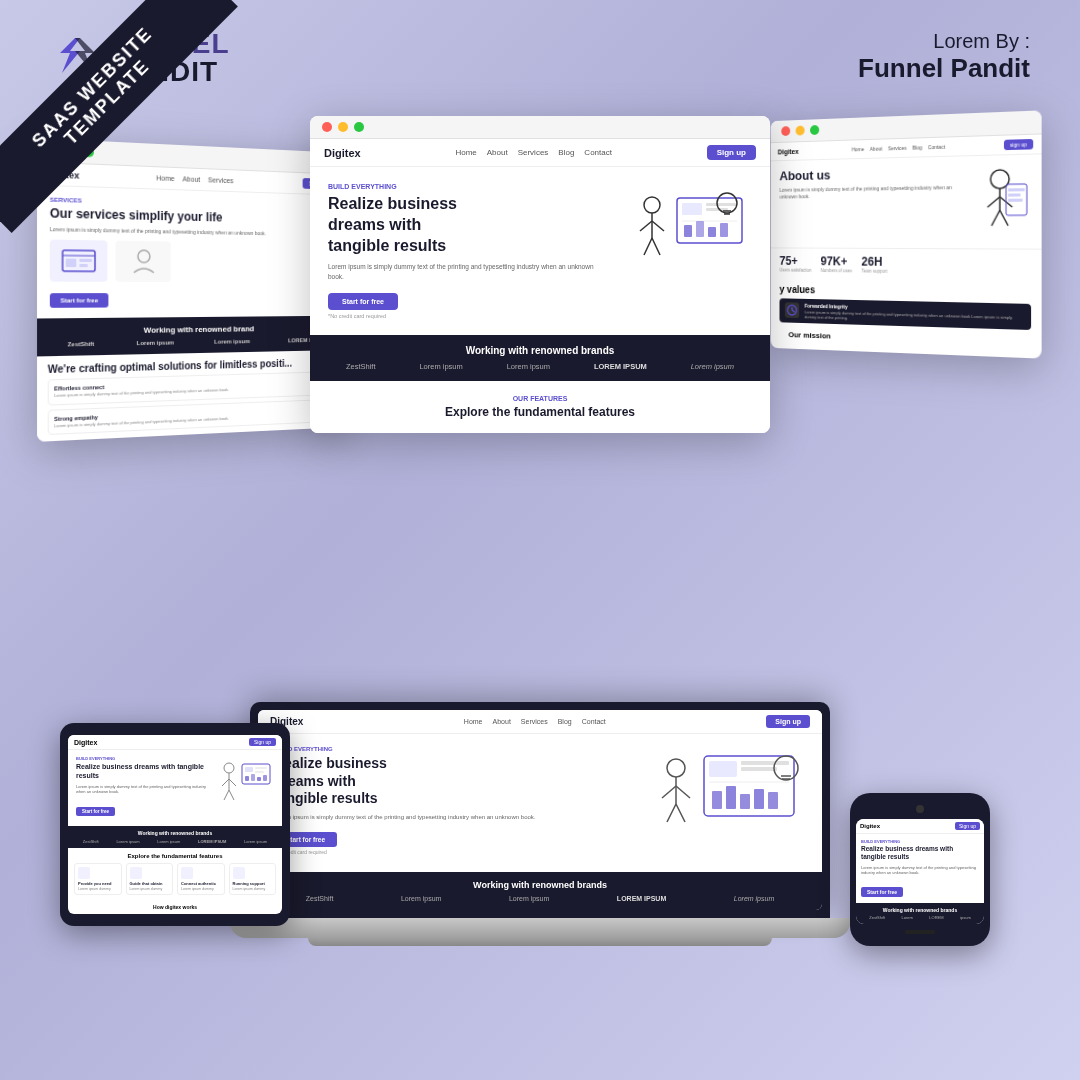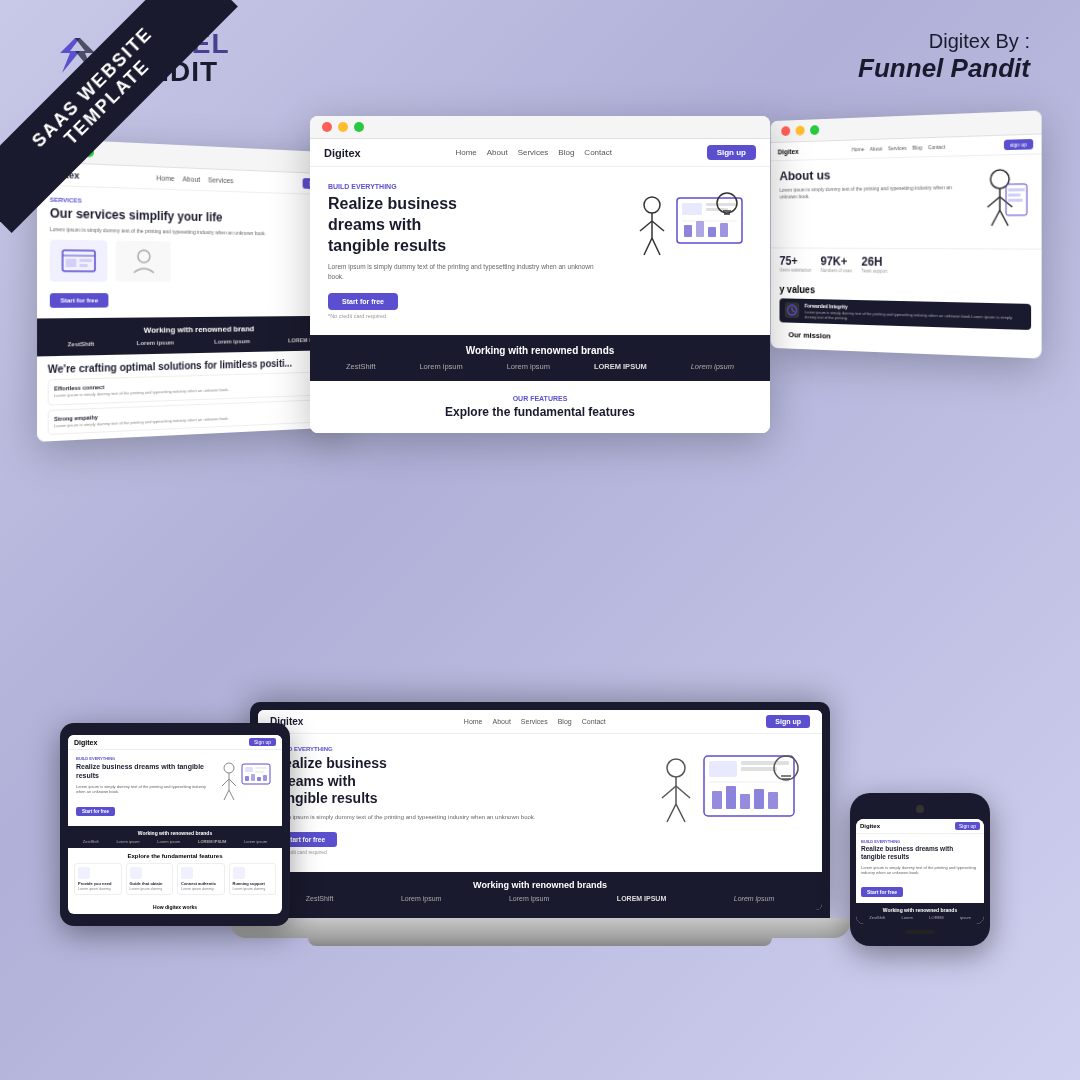--- a/index.html
+++ b/index.html
@@ -75,21 +75,20 @@
     }
 
     .design-by-label {
       font-size: 20px;
       color: #1a1a2e;
       font-weight: 400;
     }
 
     .design-by-name {
       font-size: 26px;
-      font-style: italic;
       font-weight: 700;
       color: #1a1a2e;
     }
 
     
     .main-content {
       padding: 0 30px;
       position: relative;
     }
 
@@ -873,21 +872,21 @@
     <svg class="logo-icon" viewBox="0 0 50 50">
       <polygon points="25,5 10,20 20,20 12,40 30,18 20,18 30,5" fill="#5b4fcf"></polygon>
       <polygon points="30,5 45,20 35,20 43,40 25,18 35,18 25,5" fill="#1a1a2e" opacity="0.7"></polygon>
     </svg>
     <div class="logo-text">
       <span class="logo-funnel">FUNNEL</span>
       <span class="logo-pandit">PANDIT</span>
     </div>
   </div>
   <div class="design-by">
-    <div class="design-by-label">Digitex By :</div>
+    <div class="design-by-label">Lorem By :</div>
     <div class="design-by-name">Funnel Pandit</div>
   </div>
 </div>
 
 <div class="main-content">
   <div class="screens-container">
 
     <div class="browser-left browser-window">
       <div class="browser-bar">
         <div class="browser-dot dot-red"></div>

